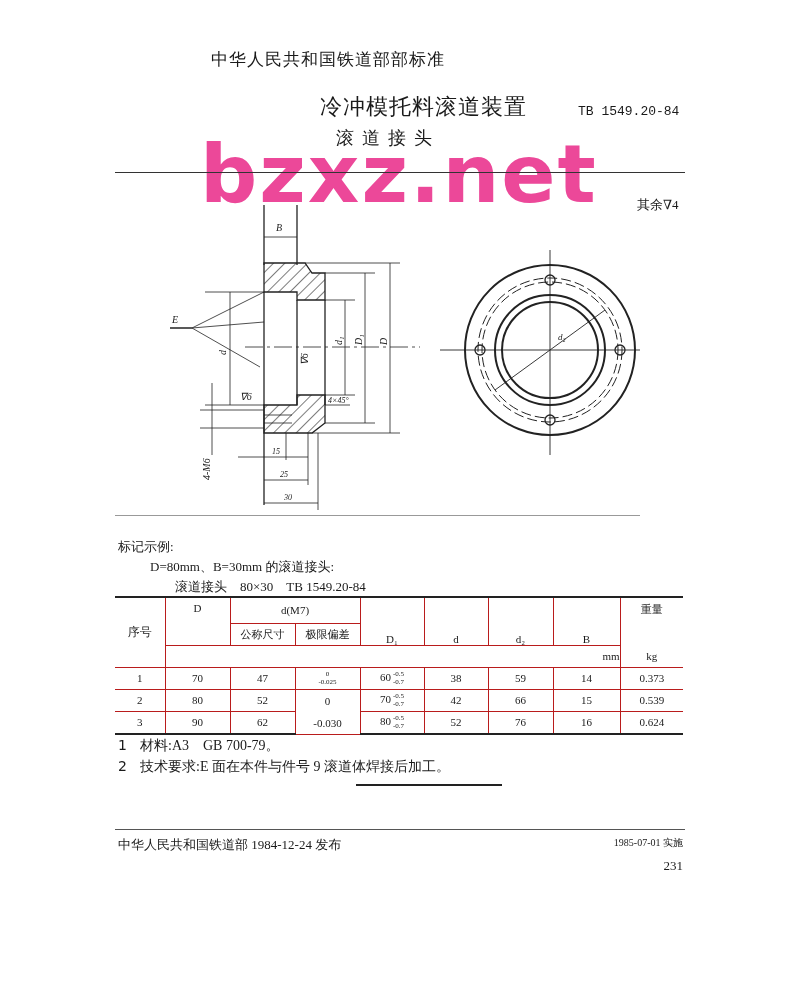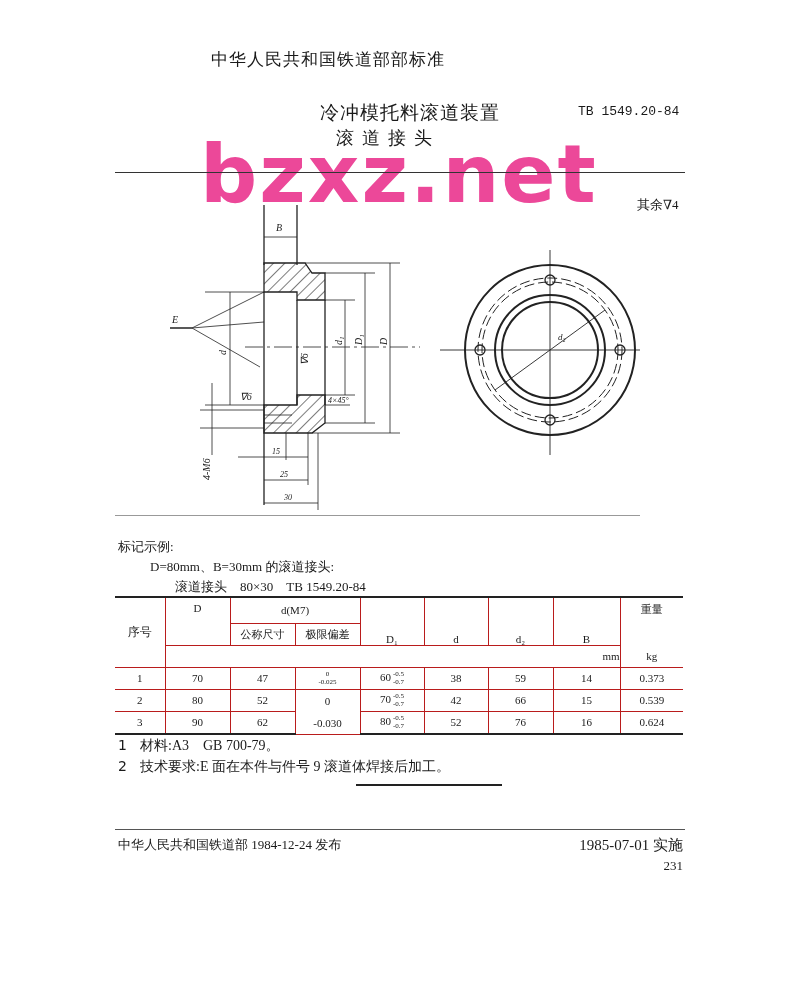--- a/index.html
+++ b/index.html
@@ -4,21 +4,21 @@
 <style>
   html, body { margin: 0; padding: 0; background: #ffffff; }
   body { width: 800px; height: 996px; position: relative; overflow: hidden;
          font-family: "DejaVu Serif", "Liberation Serif", serif; color: #1a1a1a; }
   .abs { position: absolute; }
   .sans { font-family: "DejaVu Sans", "Liberation Sans", sans-serif; }
   .serif { font-family: "Liberation Serif", "DejaVu Serif", serif; }
   .mono { font-family: "Liberation Mono", "DejaVu Sans Mono", monospace; }
 
   #org-title { left: 0; width: 656px; top: 48px; text-align: center; font-size: 17px; letter-spacing: 1px; }
-  #main-title { left: 320px; top: 100px; font-size: 19px; letter-spacing: 1px; }
+  #main-title { left: 320px; top: 92px; font-size: 22px; letter-spacing: 1px; }
   #sub-title { left: 336px; top: 126px; font-size: 18px; letter-spacing: 8px; }
   #std-code { left: 578px; top: 104px; font-size: 13px; }
   #watermark { left: 200px; top: 128px; font-size: 80px; font-weight: bold; color: #ec4899;
                letter-spacing: 2px; font-family: "DejaVu Sans", "Liberation Sans", sans-serif; }
   .hline { background: #333; height: 1px; }
   #surface-note { left: 637px; top: 196px; font-size: 13px; }
 
   #drawing { left: 160px; top: 195px; }
 
   #marking-label { left: 118px; top: 538px; font-size: 13px; }
@@ -34,21 +34,21 @@
   table.spec td.nor { border-right: none; }
   .tol { display: inline-block; vertical-align: middle; font-size: 7px; line-height: 8px; text-align: left; margin-left: 2px; }
   .tol0 { display: inline-block; font-size: 7px; line-height: 8px; }
 
   #notes { left: 118px; top: 735px; font-size: 14px; line-height: 20px; }
   #notes .num { display: inline-block; width: 22px; font-family: "DejaVu Sans", sans-serif; }
   #end-rule { left: 356px; top: 784px; width: 146px; height: 2px; background: #222; }
 
   #footer-rule { left: 115px; top: 829px; width: 570px; height: 1px; background: #555; }
   #footer-left { left: 118px; top: 836px; font-size: 13px; }
-  #footer-right { right: 117px; top: 836px; font-size: 15px; }
+  #footer-right { right: 117px; top: 836px; font-size: 10px; }
   #page-num { right: 117px; top: 858px; font-size: 13px; }
 </style>
 </head>
 <body>
 
 <div id="watermark" class="abs">bzxz.net</div>
 
 <div id="org-title" class="abs sans">中华人民共和国铁道部部标准</div>
 <div id="main-title" class="abs sans">冷冲模托料滚道装置</div>
 <div id="sub-title" class="abs sans">滚道接头</div>

